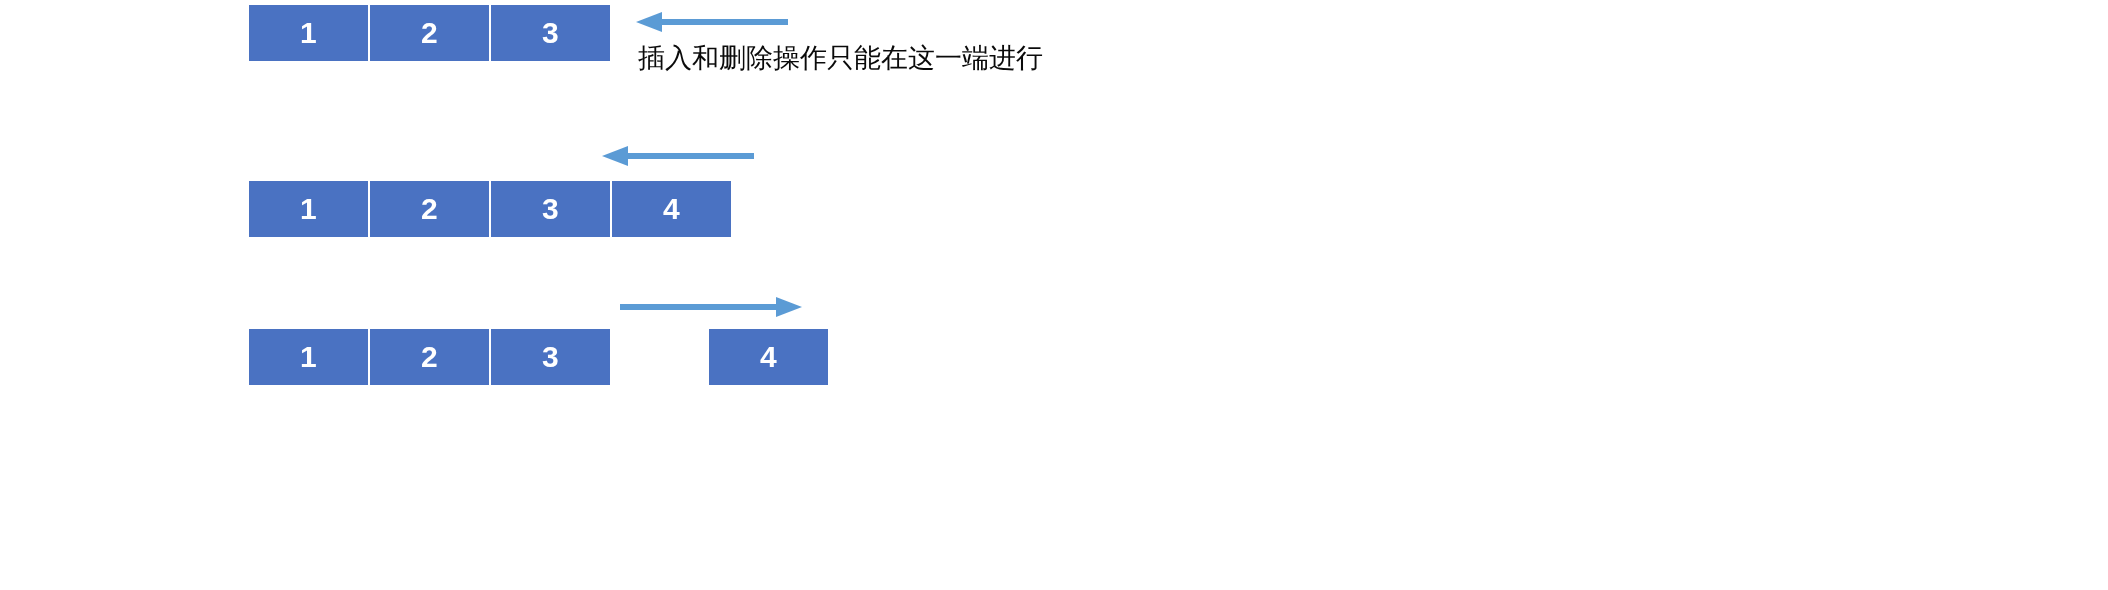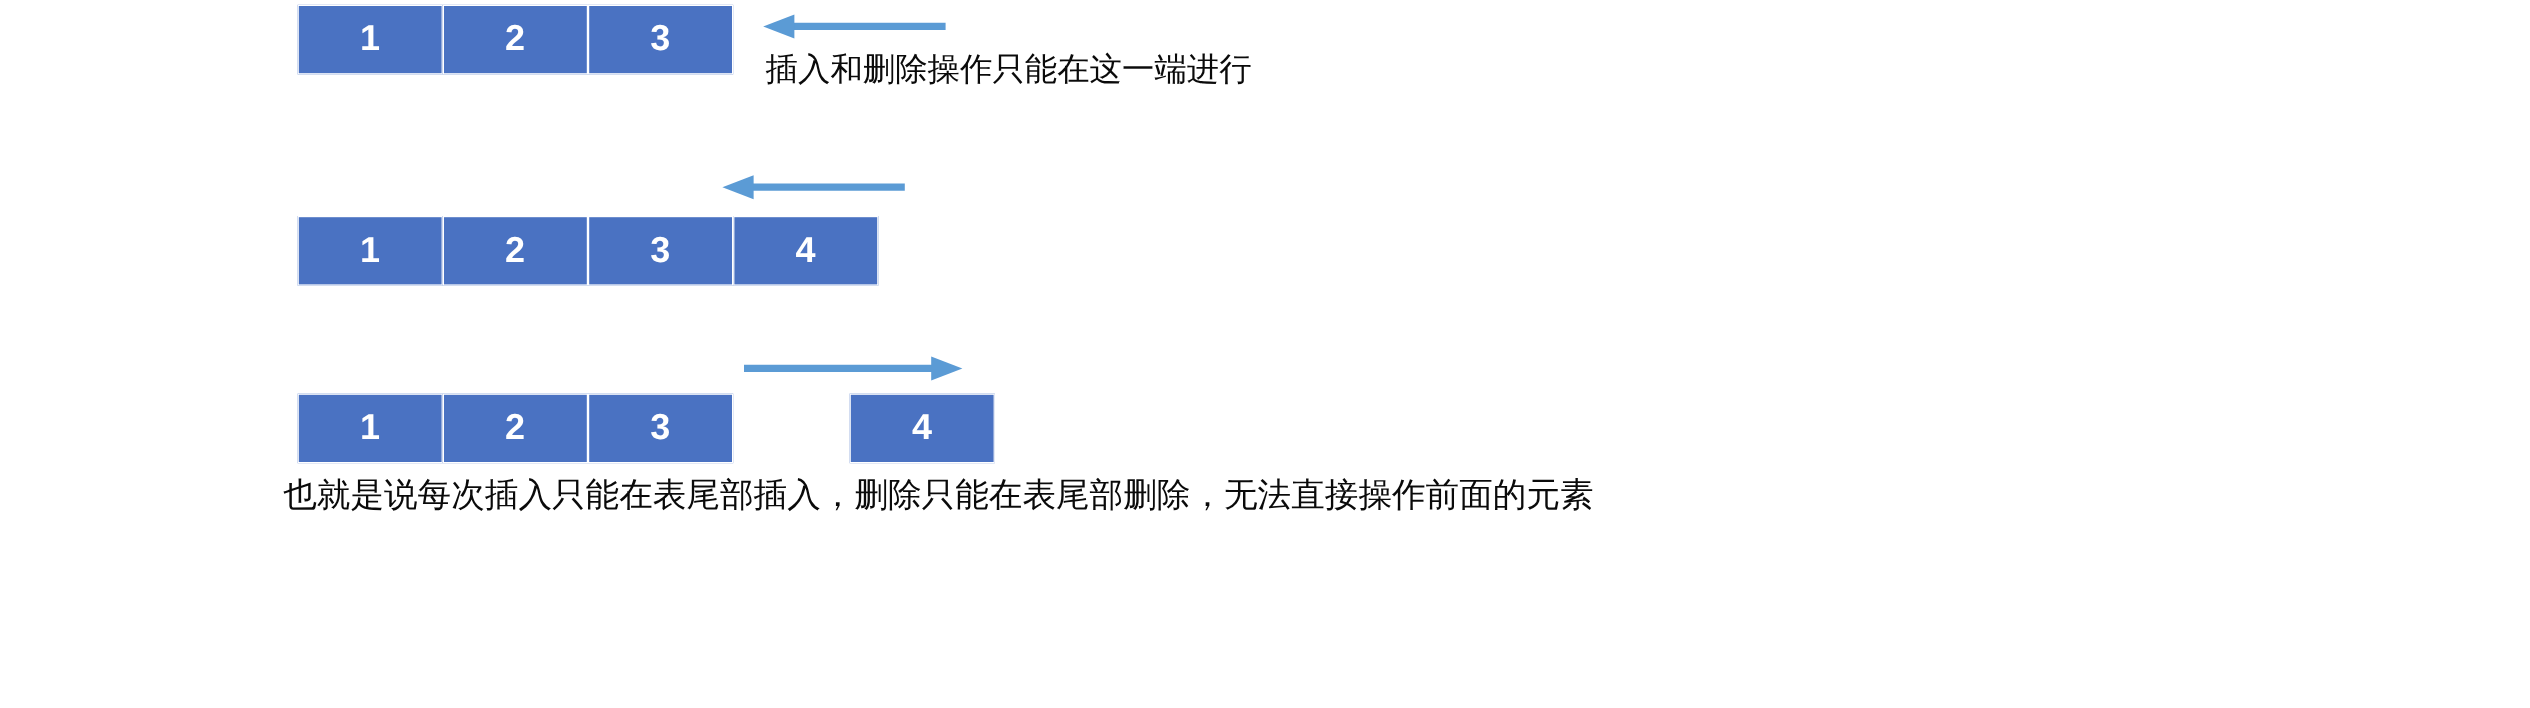--- a/index.html
+++ b/index.html
@@ -52,21 +52,21 @@
   .arrow svg {
     display: block;
     overflow: visible;
   }
   .caption {
     position: absolute;
     font-size: 27px;
     line-height: 1.25;
     color: #0a0a0a;
     white-space: nowrap;
-    font-family: Liberation Serif, serif;
+    font-family: Liberation Sans, sans-serif;
     font-weight: 400;
   }
   .caption-bottom {
     font-size: 28px;
   }
 </style>
 </head>
 <body>
 
 <div id="canvas">
@@ -108,15 +108,14 @@
   </div>
 
   <div class="cells" style="left:248px; top:328px;">
     <div class="cell" style="width:121px; height:58px;">1</div>
     <div class="cell" style="width:121px; height:58px;">2</div>
     <div class="cell" style="width:121px; height:58px;">3</div>
     <div class="cell spacer" style="width:97px; height:58px;"></div>
     <div class="cell detached" style="width:121px; height:58px;">4</div>
   </div>
 
-  <div class="caption caption-bottom" style="left:236px; top:396px;">也就是说每次插入只能在表尾部插入，删除只能在表尾部删除，无法直接操作前面的元素</div>
 
 </div>
 
 </body></html>

